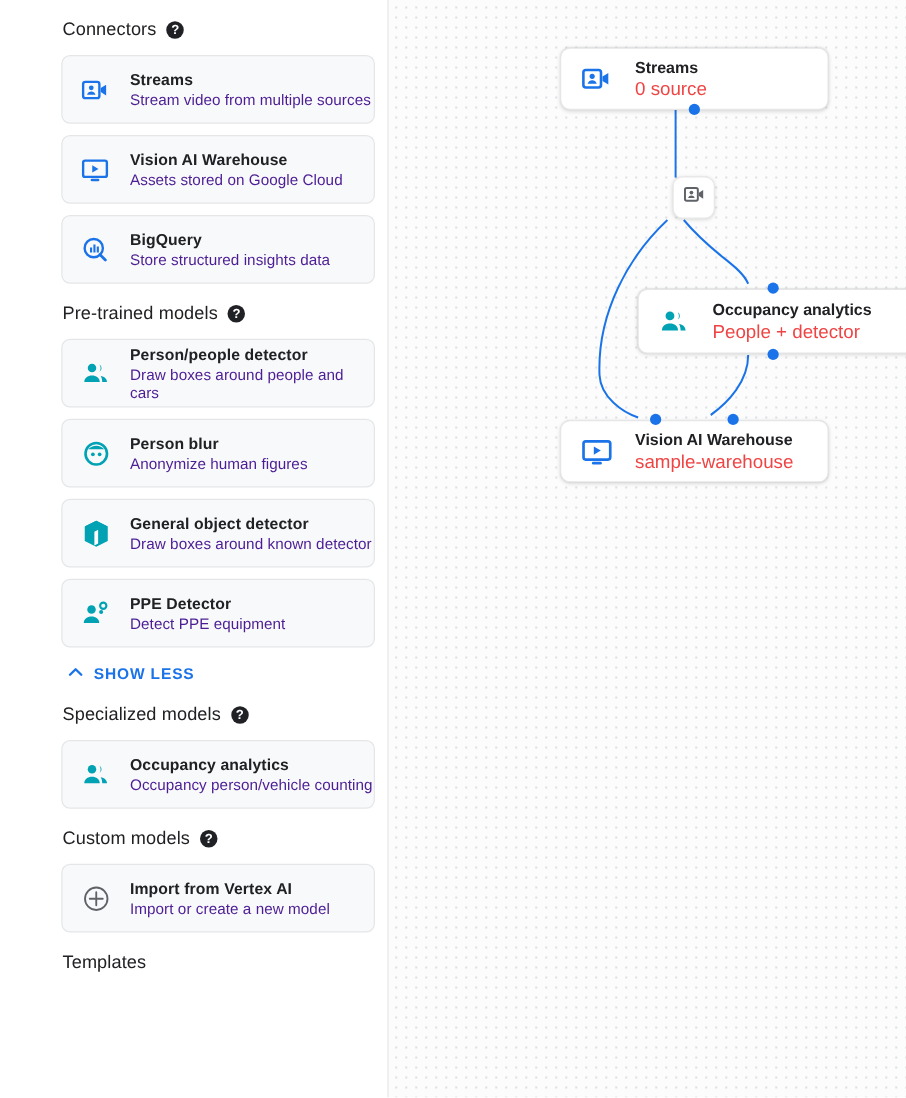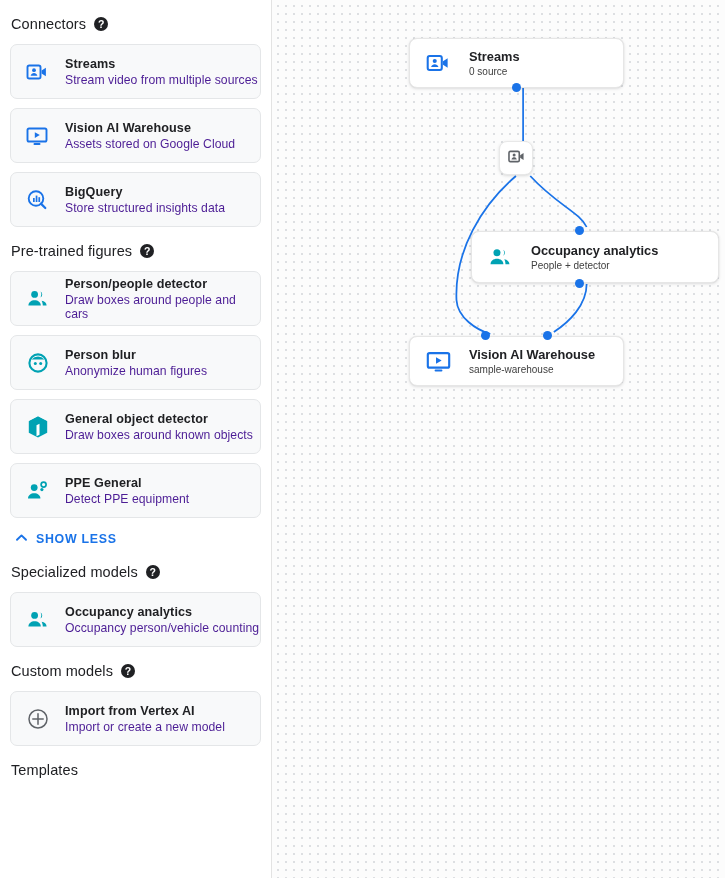--- a/index.html
+++ b/index.html
@@ -2,21 +2,21 @@
 <html><head>
 <meta charset="utf-8">
 <style>
   * { box-sizing: border-box; margin: 0; padding: 0; }
   html, body {
     width: 725px; height: 878px;
     font-family: "Liberation Sans", sans-serif;
     background: #ffffff;
     overflow: hidden;
   }
-  #app { position: relative; width: 725px; height: 878px; display: flex; }
+  #app { position: relative; width: 725px; height: 878px; display: flex; padding-left: 39px; }
 
   
   #sidebar {
     width: 272px; height: 878px;
     background: #ffffff;
     border-right: 1px solid #e3e3e3;
     padding: 0 10px;
     overflow: hidden;
     position: relative;
     flex: 0 0 272px;
@@ -79,21 +79,21 @@
     border: 1px solid #e6e6e6;
     border-radius: 8px;
     box-shadow: 0 1px 3px rgba(60,64,67,.16), 0 0 1px rgba(60,64,67,.10);
     display: flex; align-items: center;
     padding-left: 15px;
     cursor: pointer;
   }
   .node .nico { width: 44px; flex: 0 0 44px; display: flex; align-items: center; }
   .node .ntxt { display: flex; flex-direction: column; gap: 2px; }
   .node .n1 { font-size: 12.8px; font-weight: bold; color: #202124; }
-  .node .n2 { font-size: 10px; color: #404040; }
+  .node .n2 { font-size: 15px; color: #ef4444; }
 
   .chip {
     position: absolute;
     width: 34px; height: 34px;
     background: #ffffff;
     border: 1px solid #e8e8e8;
     border-radius: 8px;
     box-shadow: 0 1px 3px rgba(60,64,67,.18);
     display: flex; align-items: center; justify-content: center;
     cursor: pointer;
@@ -155,21 +155,21 @@
             <path d="M15.9 15.6l4.4 4.4" stroke="#1a73e8" stroke-width="2.2" stroke-linecap="round"></path>
           </svg>
       </span>
       <span class="txt">
         <span class="t1">BigQuery</span>
         <span class="t2">Store structured insights data</span>
       </span>
     </div>
 
     <div class="section-head">
-      <span class="title">Pre-trained figures</span>
+      <span class="title">Pre-trained models</span>
       <span class="help-dot">?</span>
     </div>
 
     <div class="card">
       <span class="ico">
         <svg width="26" height="26" viewBox="0 0 26 26">
             <circle cx="9.6" cy="8.4" r="3.4" fill="#00a2b3"></circle>
             <path d="M3.4 19.6c0-3.3 2.8-5.3 6.2-5.3s6.2 2 6.2 5.3z" fill="#00a2b3"></path>
             <path d="M15.6 5.6a3.4 3.4 0 010 5.8 5.4 5.4 0 000-5.8z" fill="#00a2b3"></path>
             <path d="M16.6 14.7c2.9.4 5 2.3 5 4.9h-3.8c0-1.9-.5-3.6-1.2-4.9z" fill="#00a2b3"></path>
@@ -199,35 +199,35 @@
     <div class="card">
       <span class="ico">
         <svg width="26" height="26" viewBox="0 0 26 26">
             <path d="M13 2.6l9.2 4.6v11.6L13 23.4 3.8 18.8V7.2z" fill="#00a2b3"></path>
             <path d="M13 2.6l9.2 4.6L13 11.8 3.8 7.2z" fill="#00a2b3"></path>
             <path d="M11.5 11.3v11l3-1.5v-11z" fill="#ffffff"></path>
           </svg>
       </span>
       <span class="txt">
         <span class="t1">General object detector</span>
-        <span class="t2">Draw boxes around known objects</span>
+        <span class="t2">Draw boxes around known detector</span>
       </span>
     </div>
 
     <div class="card">
       <span class="ico">
         <svg width="26" height="26" viewBox="0 0 26 26">
             <circle cx="9.2" cy="9.6" r="3.4" fill="#00a2b3"></circle>
             <path d="M3 20.4c0-3.2 2.8-5.2 6.2-5.2s6.2 2 6.2 5.2z" fill="#00a2b3"></path>
             <circle cx="18.6" cy="6.6" r="2.5" fill="none" stroke="#00a2b3" stroke-width="1.7"></circle>
             <circle cx="16.9" cy="11.6" r="1.6" fill="#00a2b3"></circle>
           </svg>
       </span>
       <span class="txt">
-        <span class="t1">PPE General</span>
+        <span class="t1">PPE Detector</span>
         <span class="t2">Detect PPE equipment</span>
       </span>
     </div>
 
     <div class="show-less">
       <span>
         <svg width="15" height="15" viewBox="0 0 15 15">
             <path d="M3 9.8l4.5-4.4 4.5 4.4" fill="none" stroke="#1a73e8" stroke-width="1.9" stroke-linecap="round" stroke-linejoin="round"></path>
           </svg>
       </span>

